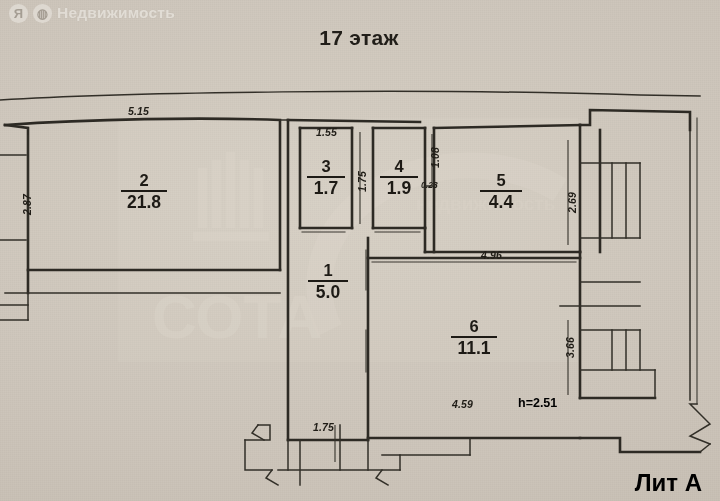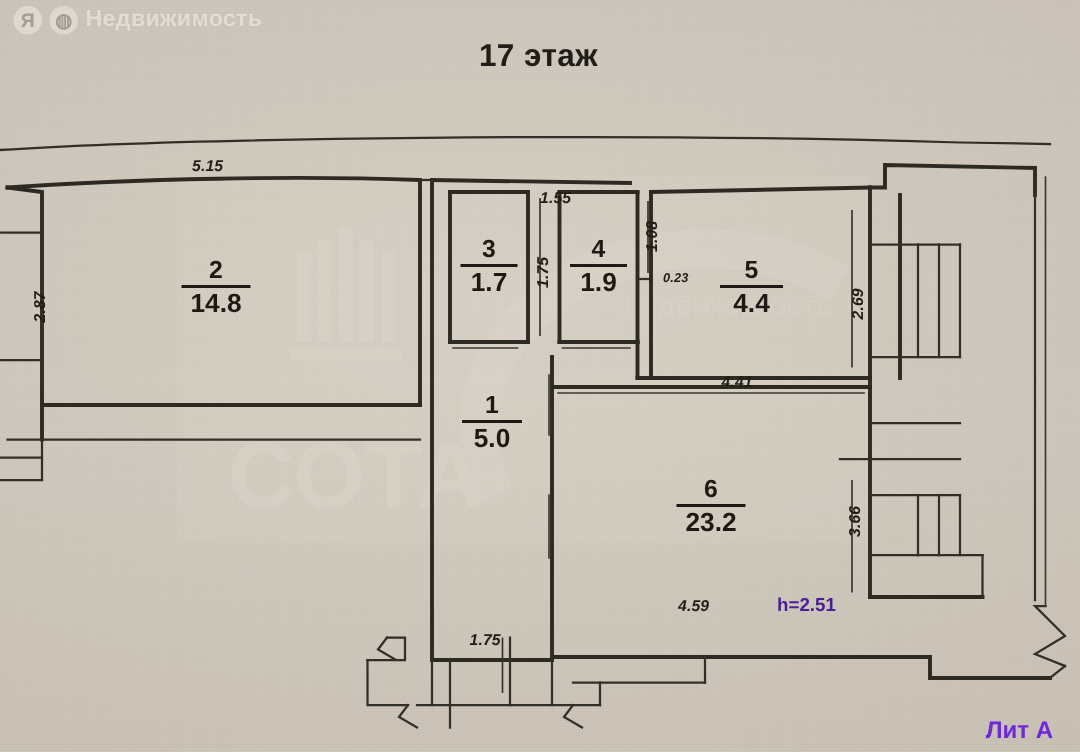--- a/index.html
+++ b/index.html
@@ -41,21 +41,21 @@
 
   
   #title{
     position:absolute;left:0;top:26px;width:718px;text-align:center;
     font-size:21px;font-weight:bold;color:#211e19;
     letter-spacing:.3px;
     z-index:20;
   }
   #litera{
     position:absolute;right:18px;bottom:4px;
-    font-size:16px;font-weight:bold;color:#6d28d9;
+    font-size:24px;font-weight:bold;color:#000000;
     z-index:20;
   }
 
   
   #wm{position:absolute;left:0;top:0;width:720px;height:501px;z-index:5;pointer-events:none;}
 
   
   #plan{position:absolute;left:0;top:0;width:720px;height:501px;z-index:10;}
 
   .wall{fill:none;stroke:#2d2a24;stroke-width:2.6;stroke-linecap:square;}
@@ -65,21 +65,21 @@
 
   
   .room{position:absolute;z-index:15;text-align:center;color:#1d1a15;}
   .room .num{font-size:16.5px;font-weight:bold;line-height:1.0;}
   .room .bar{height:2px;background:#1d1a15;margin:1.5px auto 1px;}
   .room .area{font-size:17.5px;font-weight:bold;line-height:1.05;}
 
   .dim{position:absolute;z-index:15;color:#201d17;font-size:10.5px;
        font-weight:bold;font-style:italic;white-space:nowrap;letter-spacing:.1px;}
   .dim.v{transform-origin:0 0;}
-  .hnote{position:absolute;z-index:15;color:#4c1d95;font-size:12.5px;font-weight:bold;white-space:nowrap;}
+  .hnote{position:absolute;z-index:15;color:#000000;font-size:12.5px;font-weight:bold;white-space:nowrap;}
 </style>
 </head>
 <body>
 
 <div id="paper"></div>
 
 <svg id="wm" viewBox="0 0 720 501">
   <defs>
     <clipPath id="wmbox">
         <rect x="140" y="120" width="430" height="240"></rect>
@@ -220,21 +220,21 @@
   <div class="yicon">◍</div>
   <div class="brandtext">Недвижимость</div>
 </div>
 
 <div id="title">17 этаж</div>
 <div id="litera">Лит А</div>
 
 <div class="room" style="left:114px;top:172px;width:60px;">
   <div class="num">2</div>
   <div class="bar" style="width:46px;"></div>
-  <div class="area">14.8</div>
+  <div class="area">21.8</div>
 </div>
 
 <div class="room" style="left:300px;top:158px;width:52px;">
   <div class="num">3</div>
   <div class="bar" style="width:38px;"></div>
   <div class="area">1.7</div>
 </div>
 
 <div class="room" style="left:373px;top:158px;width:52px;">
   <div class="num">4</div>
@@ -250,38 +250,38 @@
 
 <div class="room" style="left:300px;top:262px;width:56px;">
   <div class="num">1</div>
   <div class="bar" style="width:40px;"></div>
   <div class="area">5.0</div>
 </div>
 
 <div class="room" style="left:444px;top:318px;width:60px;">
   <div class="num">6</div>
   <div class="bar" style="width:46px;"></div>
-  <div class="area">23.2</div>
+  <div class="area">11.1</div>
 </div>
 
 <div class="dim" style="left:128px;top:105px;">5.15</div>
 
 <div class="dim v" style="left:21px;top:215px;transform:rotate(-90deg);">2.87</div>
 
-<div class="dim" style="left:316px;top:126px;margin-left:44px;">1.55</div>
+<div class="dim" style="left:316px;top:126px;">1.55</div>
 
 <div class="dim v" style="left:356px;top:192px;transform:rotate(-90deg);">1.75</div>
 
 <div class="dim v" style="left:429px;top:168px;transform:rotate(-90deg);">1.08</div>
 
-<div class="dim" style="left:442px;top:180px;font-size:8.5px;">0.23</div>
+<div class="dim" style="left:421px;top:180px;font-size:8.5px;">0.23</div>
 
 <div class="dim v" style="left:566px;top:213px;transform:rotate(-90deg);">2.69</div>
 
-<div class="dim" style="left:481px;top:249px;">4.41</div>
+<div class="dim" style="left:481px;top:249px;">4.96</div>
 
 <div class="dim" style="left:452px;top:398px;">4.59</div>
 
 <div class="dim v" style="left:564px;top:358px;transform:rotate(-90deg);">3.66</div>
 
 <div class="dim" style="left:313px;top:421px;">1.75</div>
 
 <div class="hnote" style="left:518px;top:396px;">h=2.51</div>
 
 </body></html>

